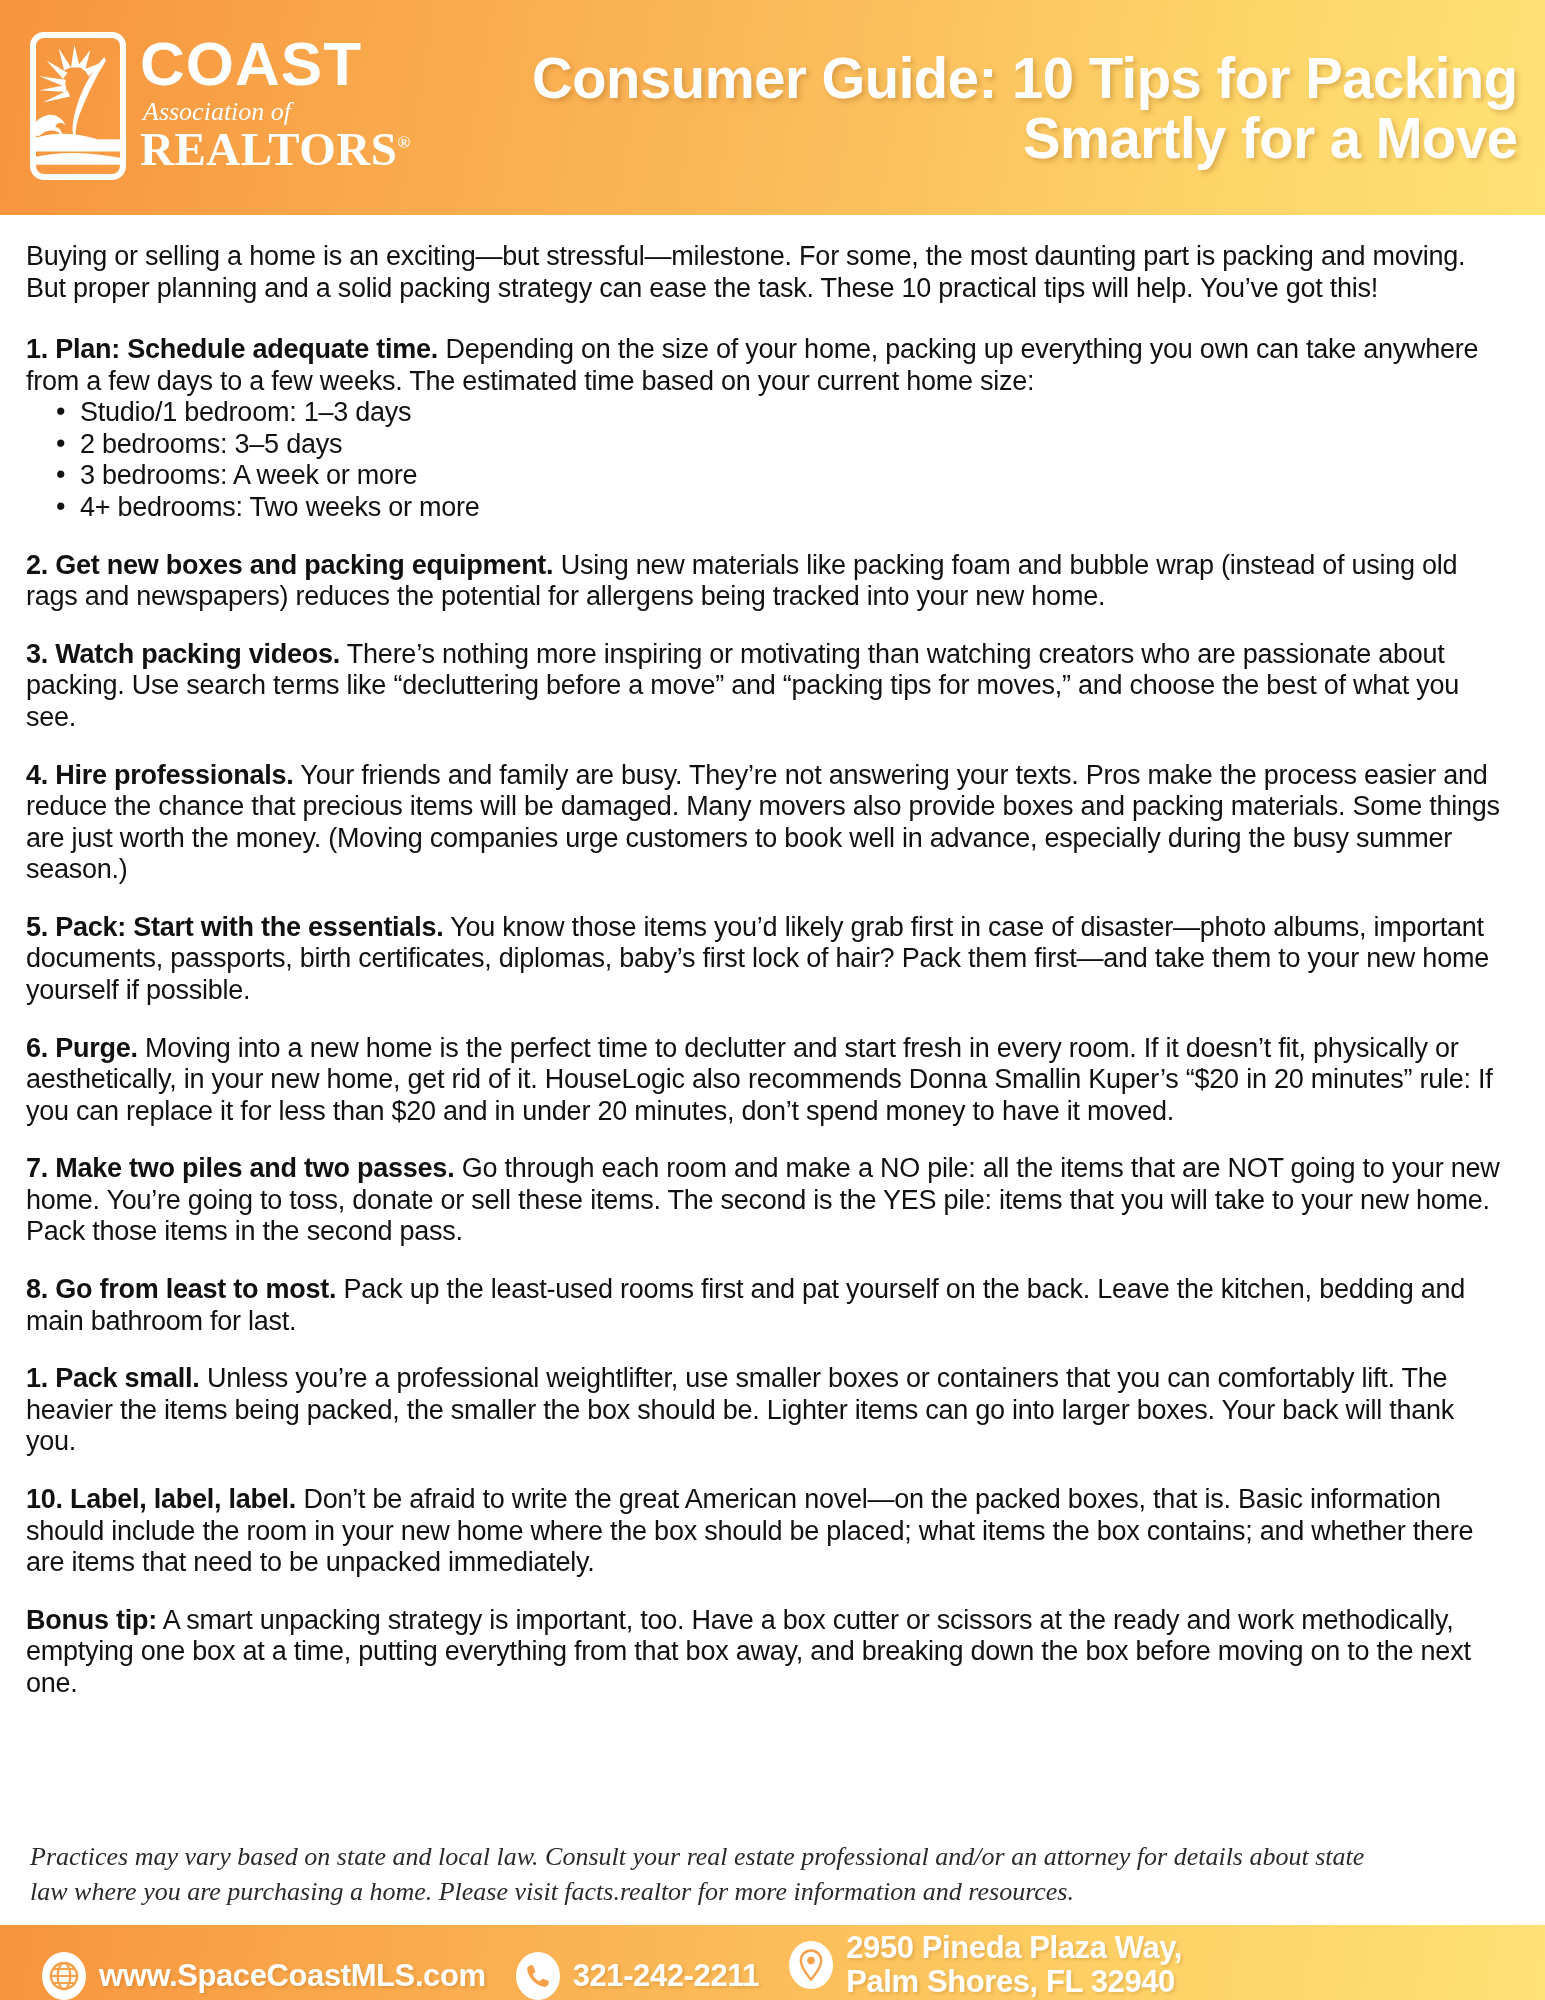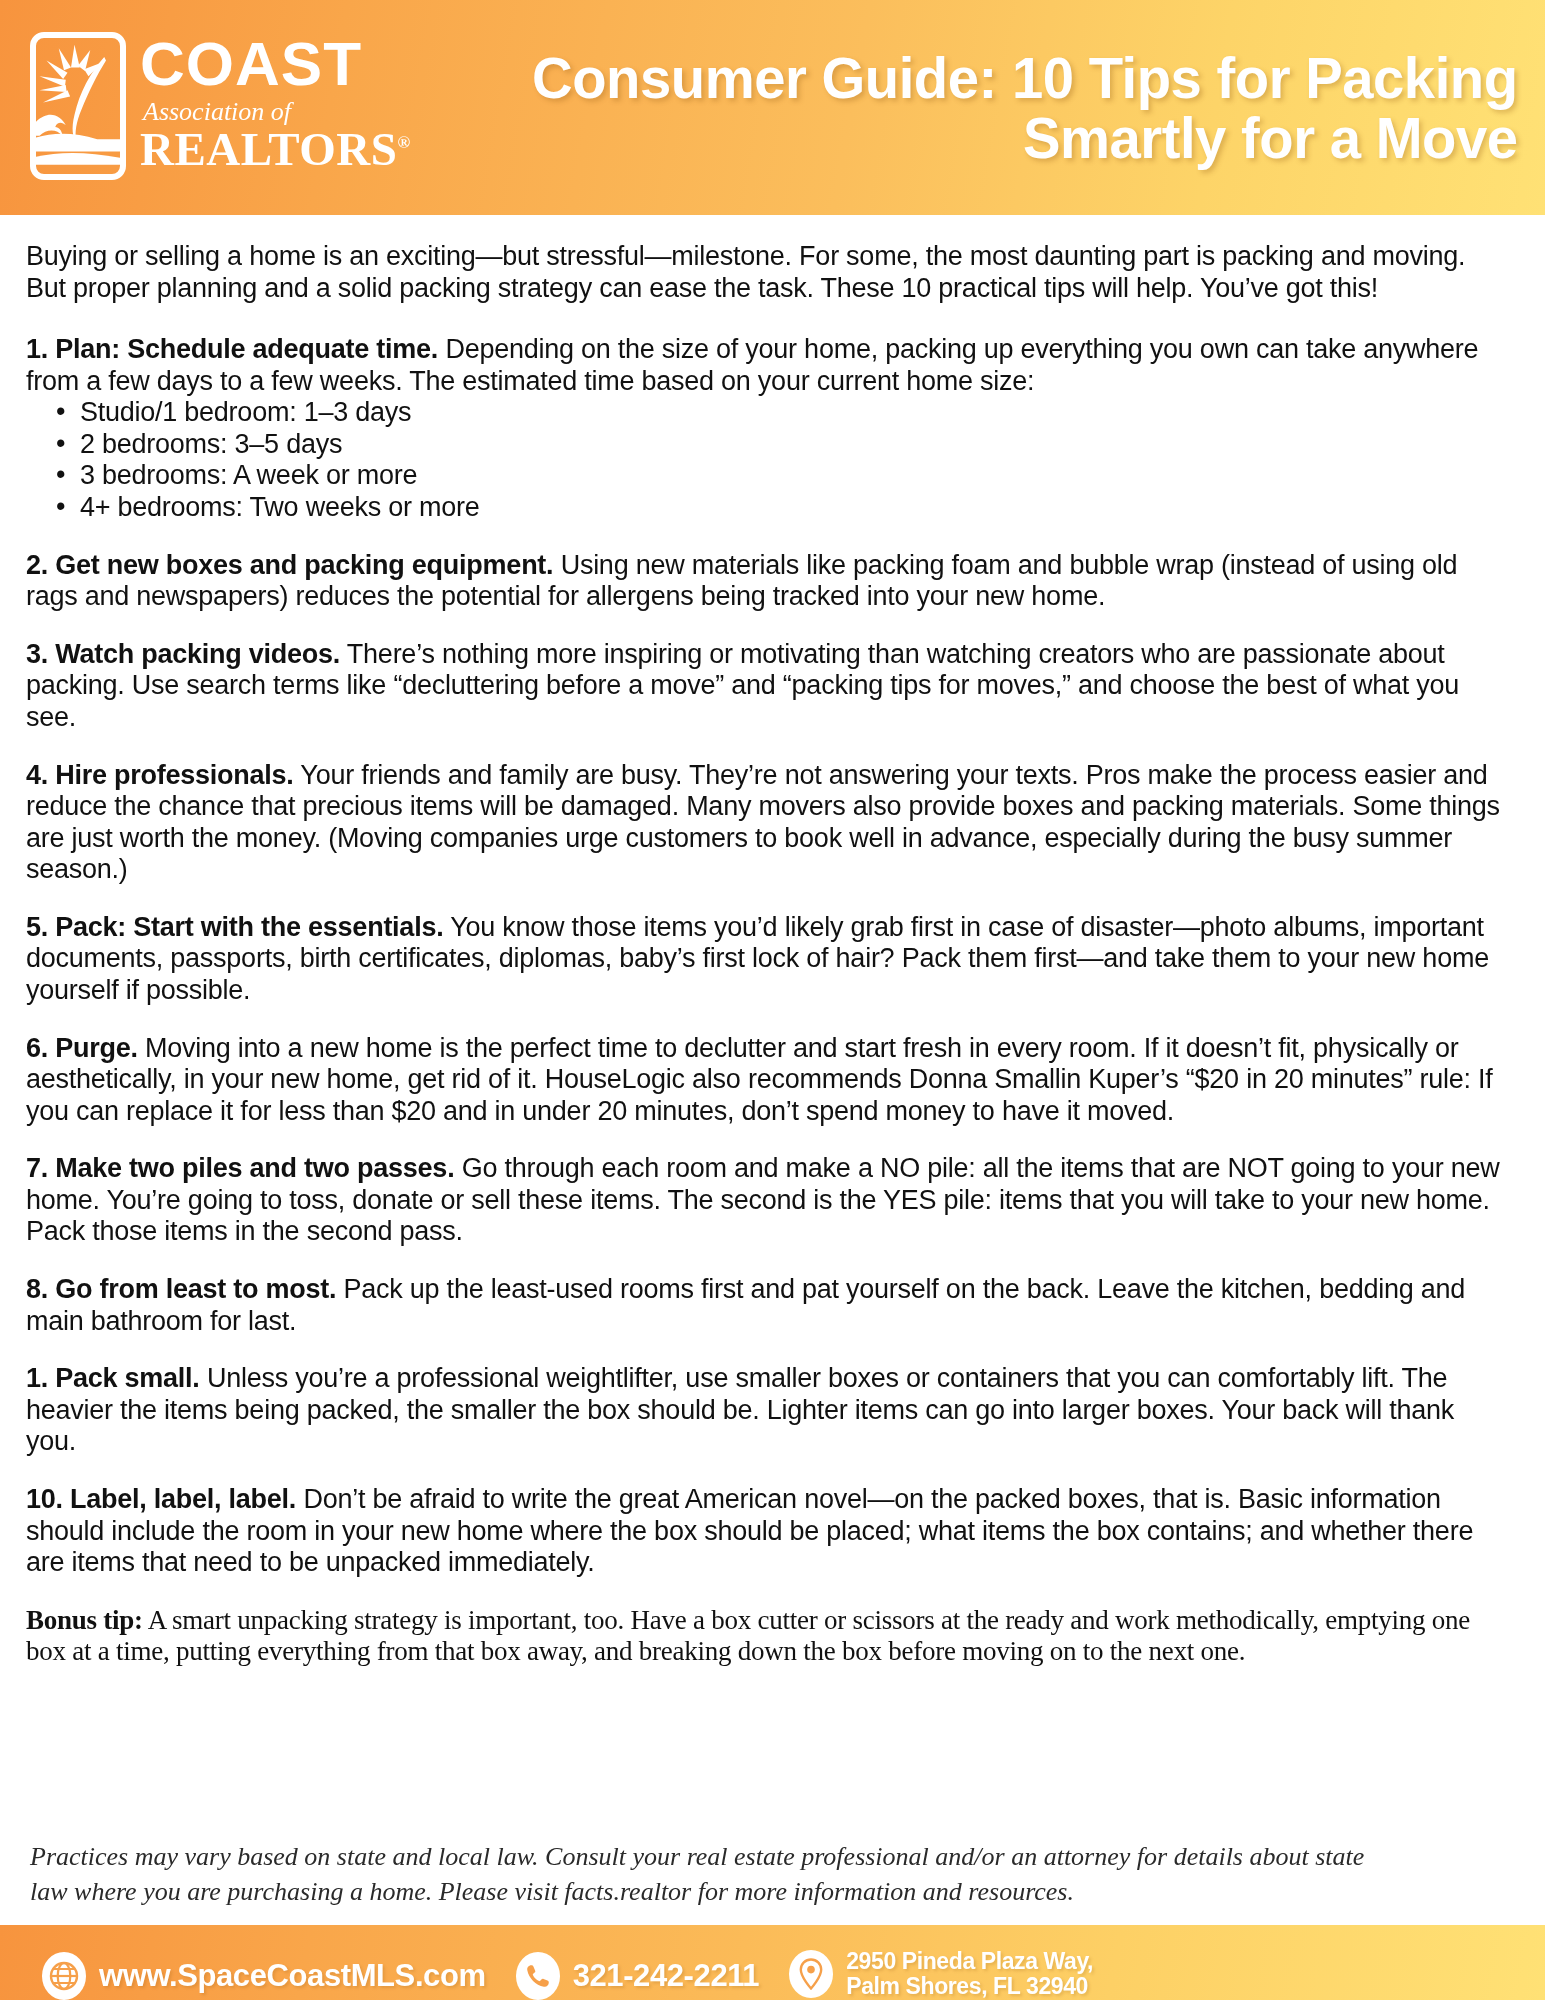--- a/index.html
+++ b/index.html
@@ -137,21 +137,21 @@
   }
   ul.tip-list li::before {
     content: "•";
     position: absolute;
     left: 30px;
     top: -1px;
     font-size: 27px;
     line-height: 1.17;
   }
 
-  .bonus { margin-bottom: 28px; font-family: Liberation Serif, serif; }
+  .bonus { margin-bottom: 28px; }
 
   
   .disclaimer {
     font-family: "Liberation Serif", serif;
     font-style: italic;
     font-size: 26px;
     line-height: 1.35;
     color: #2a2a2a;
     padding: 0 140px 16px 30px;
   }
@@ -188,21 +188,21 @@
 
   .f-text {
     font-family: "Liberation Sans", sans-serif;
     font-weight: bold;
     font-size: 31px;
     letter-spacing: -0.4px;
     text-shadow: 2px 2px 3px rgba(150,90,20,0.22);
     white-space: nowrap;
   }
   .f-text.two-line {
-    font-size: 23px;
+    font-size: 31px;
     line-height: 1.12;
     white-space: normal;
   }
   .f-text .addr-l1, .f-text .addr-l2 { display: block; }
 </style>
 </head>
 <body>
 
 <div class="page">
 

